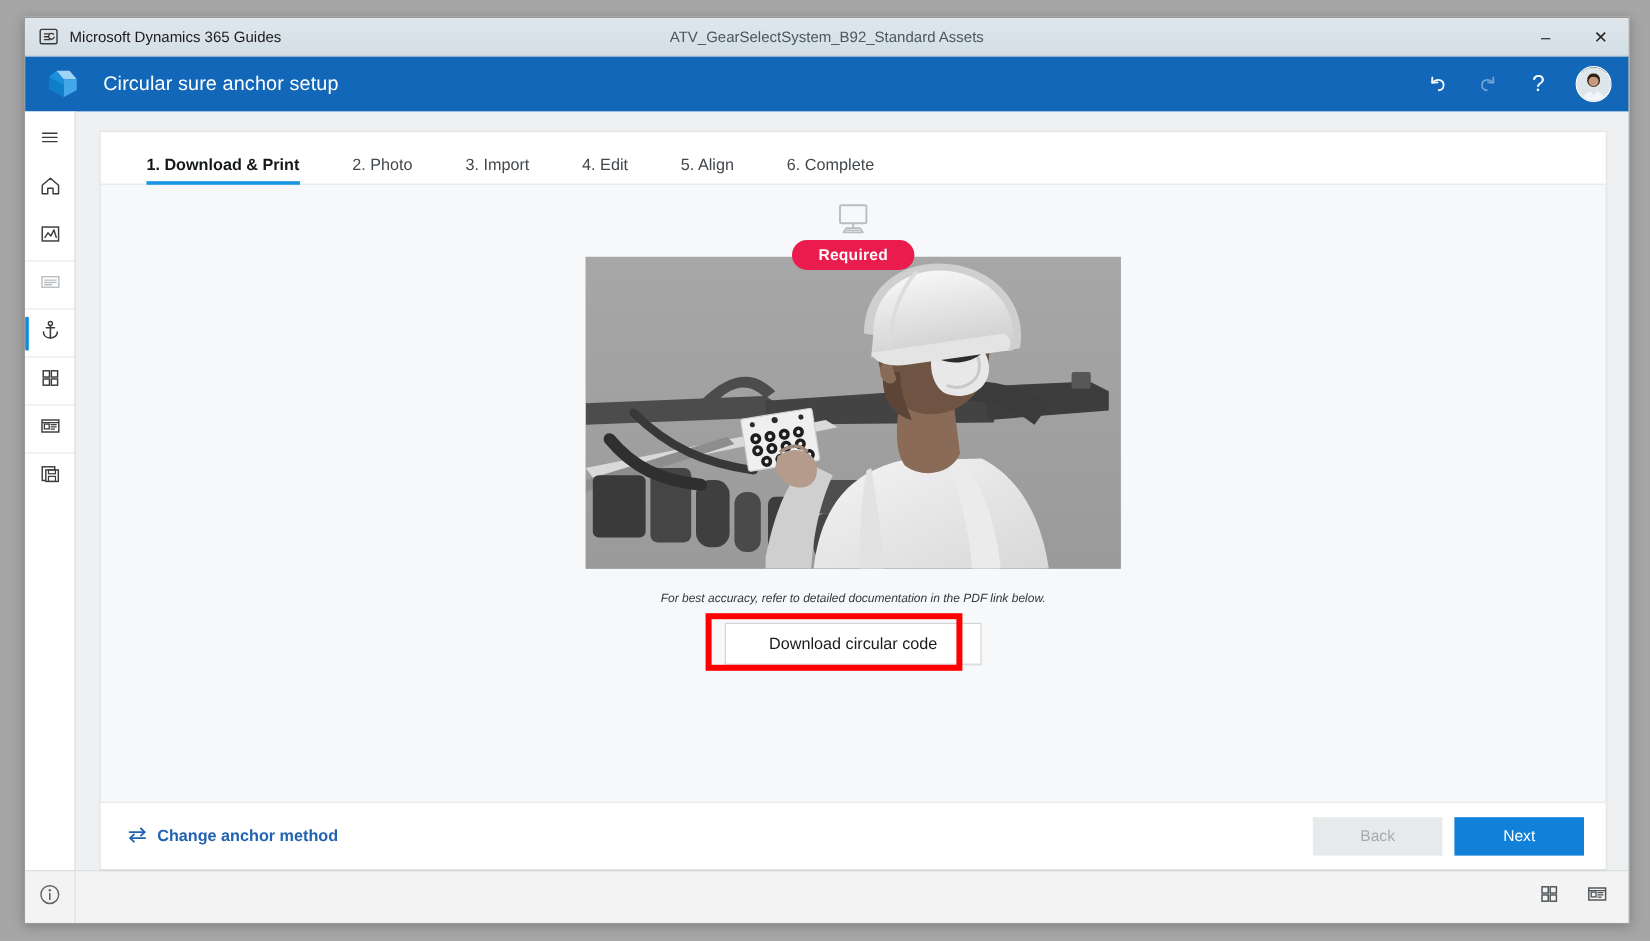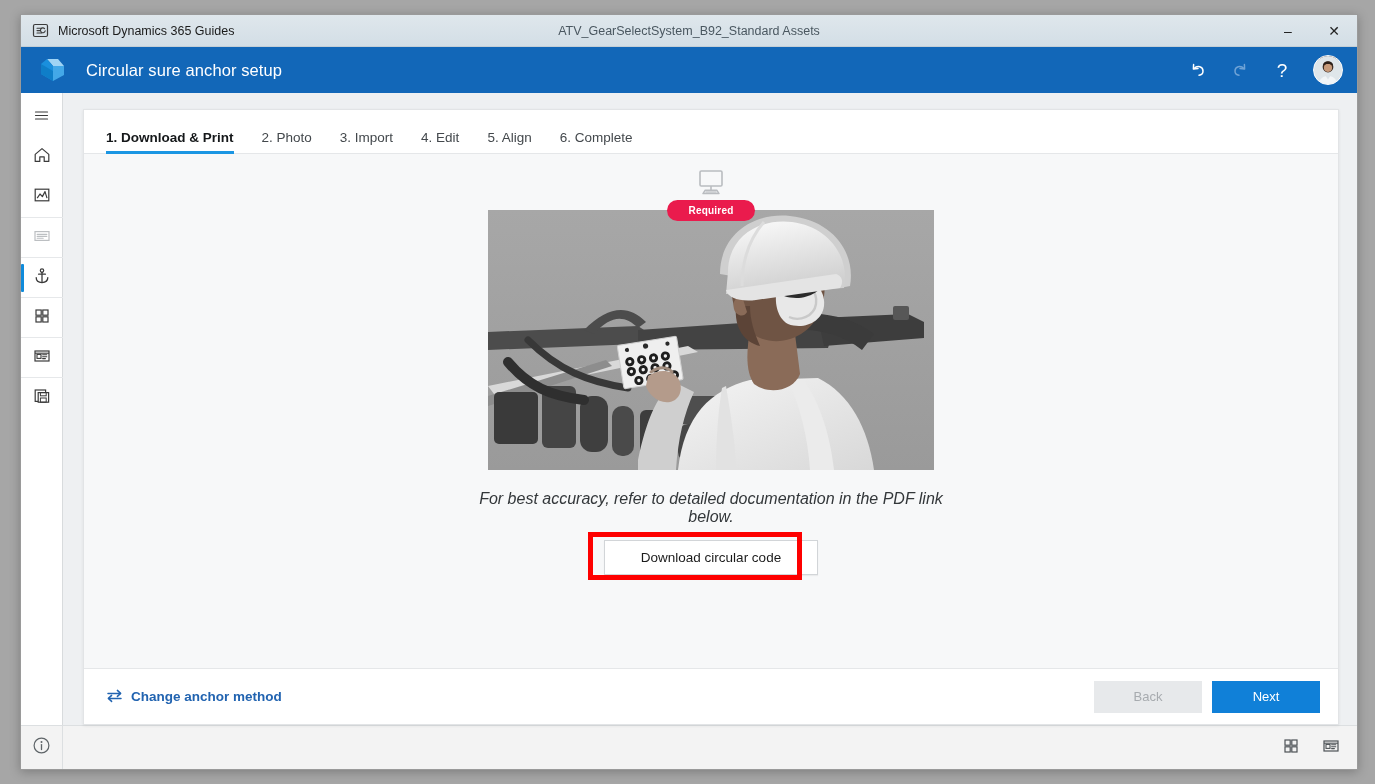--- a/index.html
+++ b/index.html
@@ -95,37 +95,37 @@
     height: 616px; display: flex; flex-direction: column;
     box-shadow: 0 1px 3px rgba(0,0,0,.07);
   }
   .tabstrip {
     background: #ffffff; height: 44px; flex: 0 0 44px;
     display: flex; align-items: flex-end; padding-left: 22px;
     border-bottom: 1px solid #e5e7e9;
   }
   .tab {
     font-size: 13.5px; color: #43484c; padding: 0 0 8px 0;
-    margin-right: 28px; position: relative; white-space: nowrap;
+    margin-right: 28px; position: relative; white-space: nowrap; margin-left: 16px;
   }
   .tab.active { color: #15181a; font-weight: bold; }
   .tab.active::after {
     content: ""; position: absolute; left: 0; right: 0; bottom: -1px;
     height: 3px; background: #1b96e3;
   }
 
   .pane {
     flex: 1; min-height: 0; position: relative;
     display: flex; flex-direction: column; align-items: center;
     padding-top: 14px;
   }
   .monitor-icon { color: #b9bcc0; height: 30px; margin-bottom: 2px; }
   .required-badge {
     background: #ea1b4d; color: #ffffff;
-    font-size: 10px; font-weight: bold;
+    font-size: 13px; font-weight: bold;
     padding: 5px 22px; border-radius: 13px;
     position: relative; z-index: 3; margin-bottom: -11px;
     letter-spacing: .2px;
   }
 
   .hero {
     width: 446px; height: 260px; position: relative; overflow: hidden;
     background: #9d9d9d;
   }
   .hero svg { display: block; }
@@ -133,21 +133,21 @@
   .step-title {
     font-size: 22.5px; color: #1b1b1b; font-weight: bold;
     margin-top: 19px; letter-spacing: -.1px;
   }
   .step-desc {
     margin-top: 12px; width: 442px; text-align: center;
     font-size: 13.5px; color: #33373a; line-height: 19.5px;
   }
   .step-note {
     margin-top: 20px; width: 470px; text-align: center;
-    font-size: 16px; color: #33373a; font-style: italic;
+    font-size: 10px; color: #33373a; font-style: italic;
   }
 
   .dl-wrap { position: relative; margin-top: 14px; }
   .dl-button {
     background: #ffffff; border: 1px solid #d2d5d8;
     font-size: 13.5px; color: #1b1b1b;
     padding: 9px 16px; min-width: 214px; text-align: center;
     box-shadow: 0 1px 1px rgba(0,0,0,.05);
   }
   .annot-box {

